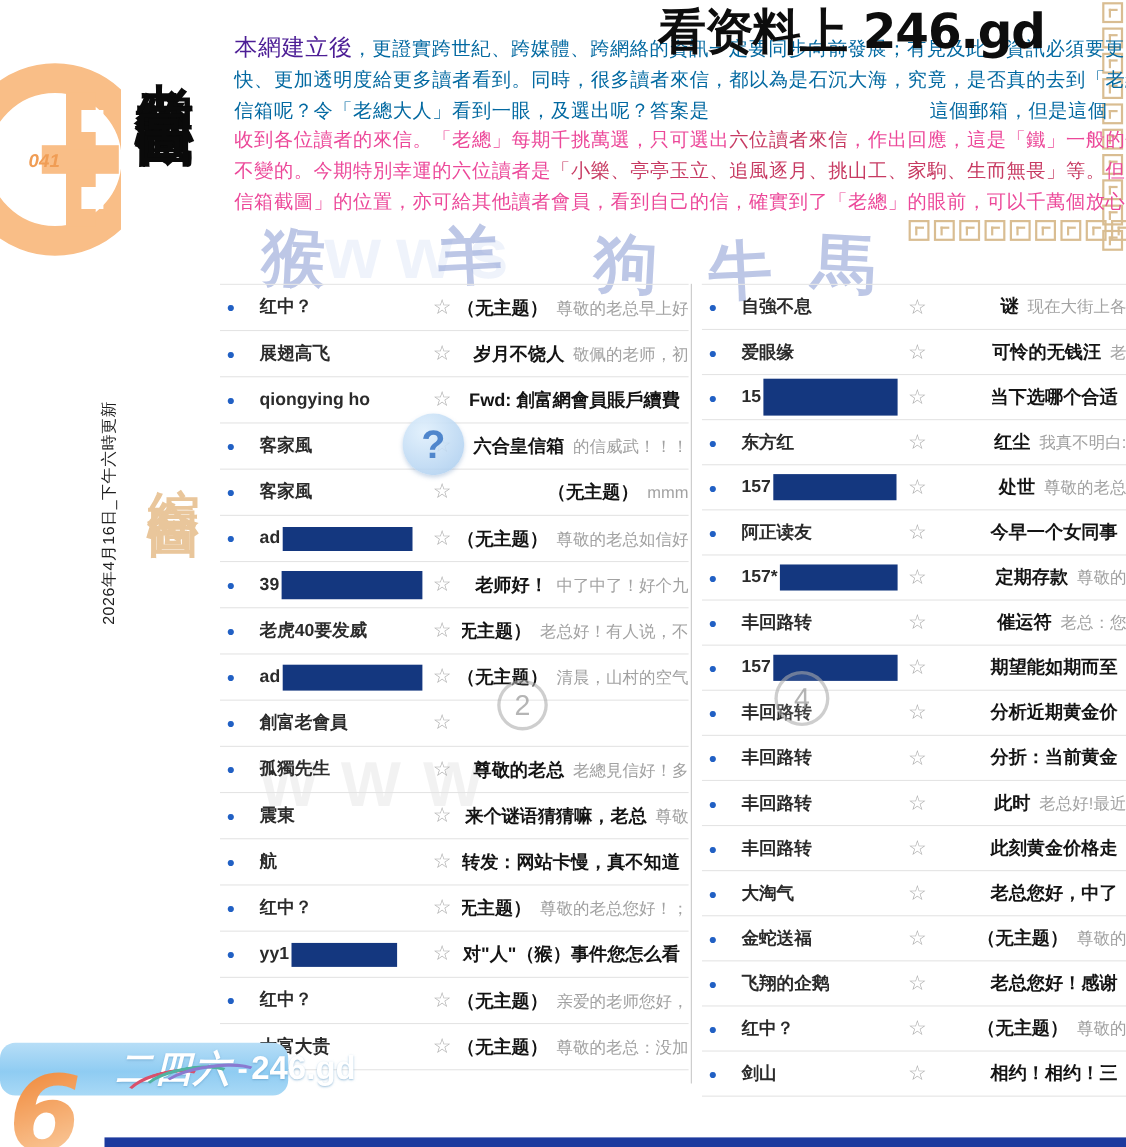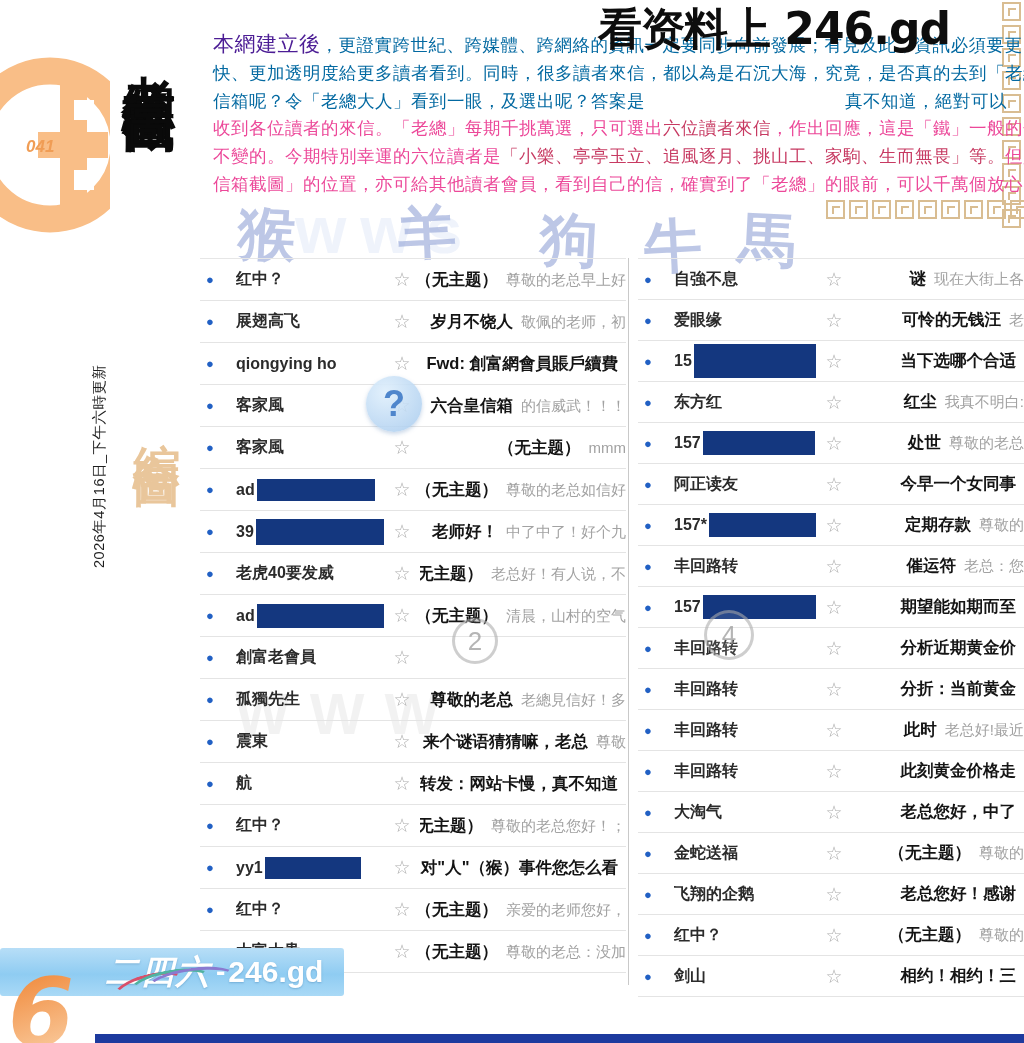--- a/index.html
+++ b/index.html
@@ -68,23 +68,23 @@
   .sender{width:148px;flex:none;font-weight:bold;color:#2b2b2b;font-size:16px;
     white-space:nowrap;overflow:hidden;display:flex;align-items:center;}
   #right-list .sender{width:142px;}
   .redact{display:inline-block;background:#14377f;margin-left:2px;flex:none;}
   .star{width:36px;flex:none;color:#adadad;font-size:19px;text-align:center;cursor:pointer;}
   .subjwrap{flex:1;white-space:nowrap;overflow:hidden;display:flex;align-items:baseline;justify-content:flex-end;}
   .subject{font-weight:bold;color:#141414;font-size:16.5px;flex:none;}
   .preview{color:#a2a2a2;font-size:15px;margin-left:8px;}
 
   
-  #footer-banner{position:absolute;left:0;top:948px;width:344px;height:48px;
+  #footer-banner{position:absolute;left:0;top:948px;width:262px;height:48px;
     background:linear-gradient(180deg,#b7def7 0%,#8fccf2 55%,#a9d9f6 100%);
-    border-radius:3px;z-index:4;display:flex;align-items:center;}
+    border-radius:14px;z-index:4;display:flex;align-items:center;}
   #six-logo{position:absolute;left:8px;top:966px;z-index:6;font-size:95px;font-weight:bold;
     font-style:italic;line-height:1;
     background:linear-gradient(160deg,#f08a3c 10%,#f9c493 80%);
     -webkit-background-clip:text;background-clip:text;color:transparent;
     font-family:"DejaVu Sans",sans-serif;}
   #swoosh{position:absolute;left:112px;top:968px;z-index:6;width:120px;height:26px;}
   .arc{position:absolute;border-radius:50%;border:3px solid transparent;}
   .arc1{left:0;top:6px;width:70px;height:26px;border-top-color:#d94f6a;transform:rotate(-14deg);}
   .arc2{left:16px;top:2px;width:80px;height:26px;border-top-color:#4fb3a0;transform:rotate(-10deg);}
   .arc3{left:34px;top:0;width:86px;height:24px;border-top-color:#8a7ad0;transform:rotate(-8deg);}
@@ -168,21 +168,21 @@
       <div class="pline">
         <span class="seg-lead">本網建立後</span>
         <span class="seg-red">，更證實跨世紀、跨媒體、跨網絡的資訊一定要同步向前發展；有見及此，資訊必須要更</span>
       </div>
       <div class="pline">
         <span class="seg-red">快、更加透明度給更多讀者看到。同時，很多讀者來信，都以為是石沉大海，究竟，是否真的去到「老總」的</span>
       </div>
       <div class="pline">
         <span class="seg-red">信箱呢？令「老總大人」看到一眼，及選出呢？答案是</span>
         <span class="pgap"></span>
-        <span class="seg-red">真不知道，絕對可以</span>
+        <span class="seg-red">這個郵箱，但是這個</span>
       </div>
       <div class="pline">
         <span class="seg-blk">收到各位讀者的來信。「老總」每期千挑萬選，只可選出</span>
         <span class="seg-pink">六位讀者來信</span>
         <span class="seg-blk">，作出回應，這是「鐵」一般的傳統，是</span>
       </div>
       <div class="pline">
         <span class="seg-blk">不變的。今期特別幸運的六位讀者是</span>
         <span class="seg-pink">「小樂、亭亭玉立、追風逐月、挑山工、家駒、生而無畏」等。</span>
         <span class="seg-blk">但是這個「老總</span>

